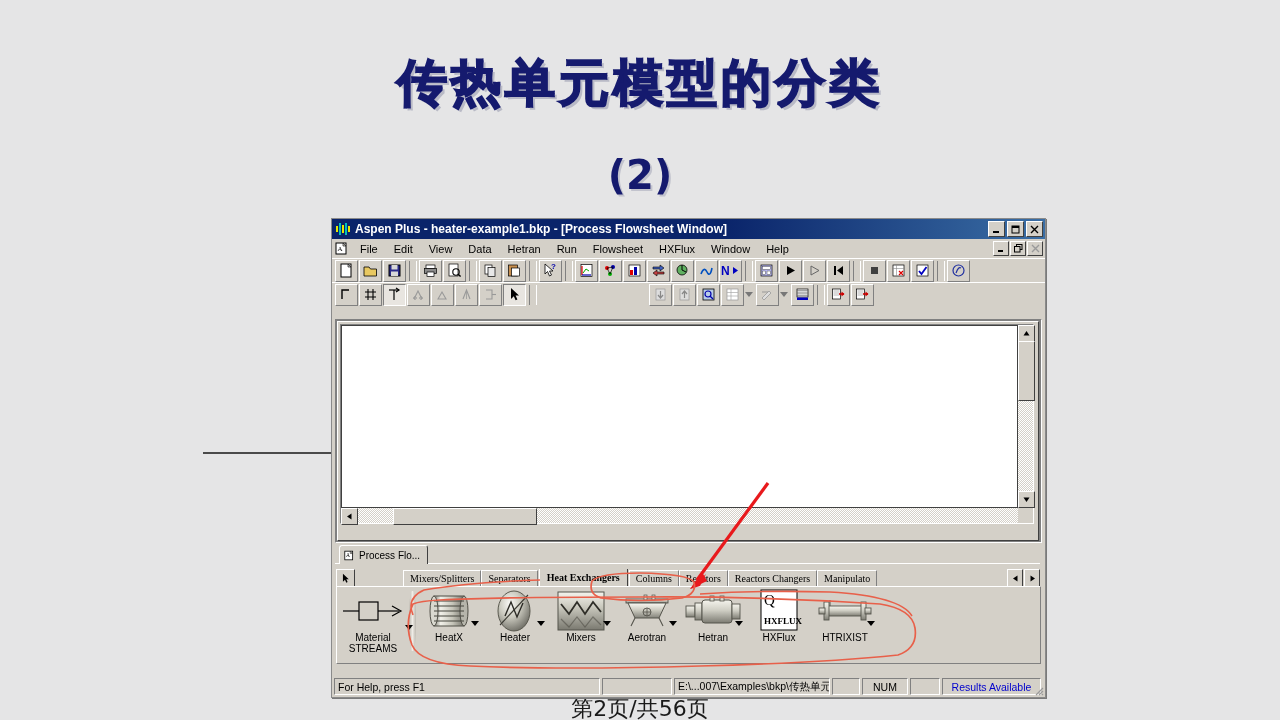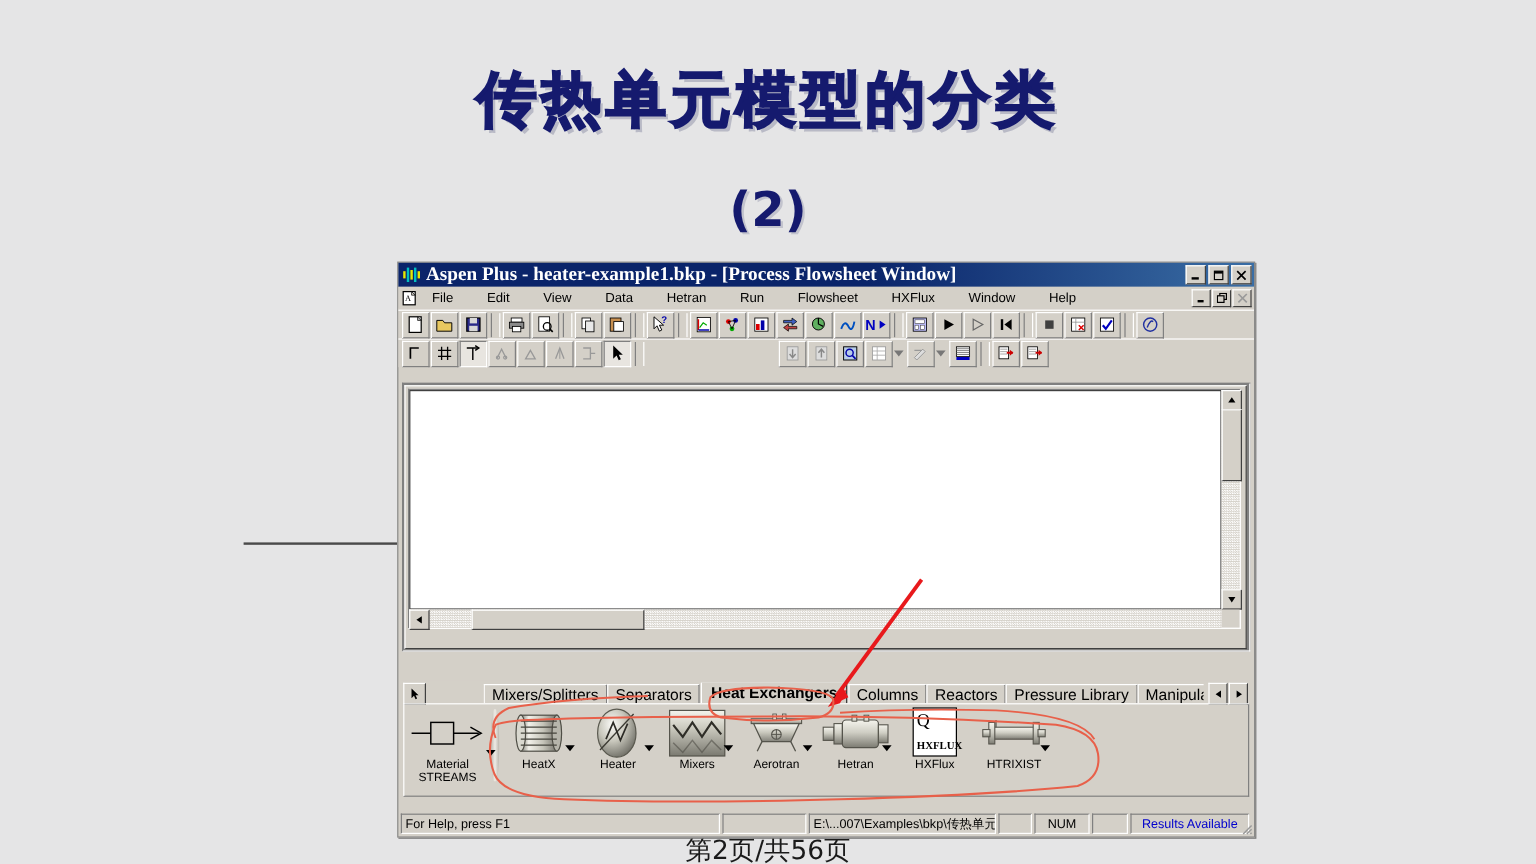--- a/index.html
+++ b/index.html
@@ -43,41 +43,41 @@
     border:1px solid #8a8a8a;
     box-shadow:1px 1px 0 #7a7a7a;
     font-size:11px;color:#000;
   }
   .titlebar{
     height:20px;background:linear-gradient(90deg,#0a246a 0%,#0a246a 55%,#3a6ea5 100%);
     display:flex;align-items:center;padding:0 2px 0 3px;
   }
   .tb-icon{width:16px;height:14px;margin-right:4px;flex:none;display:block;}
   .titlebar-text{
-    color:#fff;font-size:16px;font-weight:bold;white-space:nowrap;
-    flex:1;overflow:hidden;font-family:Liberation Serif, serif;
+    color:#fff;font-size:12px;font-weight:bold;white-space:nowrap;
+    flex:1;overflow:hidden;font-family:Liberation Sans, sans-serif;
   }
   .wbtns{display:flex;gap:2px;align-items:center;}
   .wbtn{
     width:15px;height:14px;background:#d4d0c8;
     border-top:1px solid #fff;border-left:1px solid #fff;
     border-right:1px solid #404040;border-bottom:1px solid #404040;
     display:flex;align-items:center;justify-content:center;
     font-size:9px;line-height:1;font-family:"Liberation Sans",sans-serif;
     color:#000;
   }
   .wbtn svg{display:block;}
 
   
   .menubar{
     height:17px;display:flex;align-items:center;
     background:#d4d0c8;padding:1px 2px 0 3px;border-bottom:1px solid #d4d0c8;
   }
   .menu-doc-icon{width:14px;height:13px;margin-right:5px;flex:none;}
-  .menu-items{display:flex;gap:16px;flex:1;text-align:right;}
+  .menu-items{display:flex;gap:4px;flex:1;text-align:right;}
   .menu-item{padding:1px 6px;font-size:11px;white-space:nowrap;}
   .menu-wbtns{display:flex;gap:1px;}
   .menu-wbtns .wbtn{width:14px;height:13px;}
   .menu-wbtns .wbtn.dis{color:#808080;}
 
   
   .toolrow{
     height:23px;display:flex;align-items:center;background:#d4d0c8;
     border-top:1px solid #fff;padding-left:3px;
   }
@@ -155,23 +155,23 @@
   .pal-cursor-btn{
     position:absolute;left:1px;top:0;width:17px;height:16px;background:#d4d0c8;
     border-top:1px solid #fff;border-left:1px solid #fff;
     border-right:1px solid #404040;border-bottom:1px solid #404040;
     display:flex;align-items:center;justify-content:center;
   }
   .pal-tablist{
     position:absolute;left:68px;top:0;width:600px;height:17px;display:flex;align-items:flex-end;overflow:hidden;
   }
   .ptab{
-    height:15px;padding:0 6px;font-size:13px;line-height:15px;white-space:nowrap;
+    height:15px;padding:0 6px;font-size:10px;line-height:15px;white-space:nowrap;
     background:#d4d0c8;border-left:1px solid #fff;border-right:1px solid #808080;
-    border-top:1px solid #fff;color:#000;
+    border-top:1px solid #fff;color:#000;font-family:Liberation Serif, serif;
   }
   .ptab.active{
     height:17px;line-height:17px;font-weight:bold;background:#d4d0c8;
     border-left:1px solid #fff;border-top:1px solid #fff;border-right:1px solid #404040;
     margin:0 1px;padding:0 7px;
   }
   .ptab-arrows{position:absolute;right:2px;top:0;display:flex;gap:1px;}
   .ptab-arrow{
     width:14px;height:16px;background:#d4d0c8;
     border-top:1px solid #fff;border-left:1px solid #fff;
@@ -594,35 +594,46 @@
                   <path d="M1 3.5 L5.5 0.5 L5.5 6.5 Z" fill="#000"></path>
                 </svg>
             </div>
             <div class="sb-thumb" style="top:0;left:52px;height:15px;width:142px"></div>
           </div>
           <div class="corner-box"></div>
         </div>
       </div>
     </div>
 
+    <div class="win-tabs">
+      <div class="win-tabs-line"></div>
+      <div class="win-tab">
+        <svg width="11" height="11" viewBox="0 0 14 13">
+          <rect x="1" y="1" width="10" height="11" fill="#fff" stroke="#000" stroke-width="1"></rect>
+          <path d="M8 1 L11 4 L8 4 Z" fill="#d4d0c8" stroke="#000" stroke-width="0.6"></path>
+          <text x="2.5" y="9" font-size="7" font-family="Liberation Serif, serif" fill="#000">A</text>
+        </svg>
+        <span>Process Flo...</span>
+      </div>
+    </div>
 
     <div class="palette">
       <div class="pal-tabs">
         <div class="pal-cursor-btn">
           <svg width="11" height="11" viewBox="0 0 15 15">
               <path d="M4 1 L4 12 L6.8 9.2 L8.6 13.2 L10.4 12.4 L8.6 8.6 L12 8.6 Z" fill="#000"></path>
             </svg>
         </div>
         <div class="pal-tablist">
           <div class="ptab">Mixers/Splitters</div>
           <div class="ptab">Separators</div>
           <div class="ptab active">Heat Exchangers</div>
           <div class="ptab">Columns</div>
           <div class="ptab">Reactors</div>
-          <div class="ptab">Pressure Library</div>
+          <div class="ptab">Reactors Changers</div>
           <div class="ptab">Manipulato</div>
         </div>
         <div class="ptab-arrows">
           <div class="ptab-arrow">
             <svg width="7" height="7" viewBox="0 0 7 7">
                 <path d="M1 3.5 L5.5 0.5 L5.5 6.5 Z" fill="#000"></path>
               </svg>
           </div>
           <div class="ptab-arrow">
             <svg width="7" height="7" viewBox="0 0 7 7">

